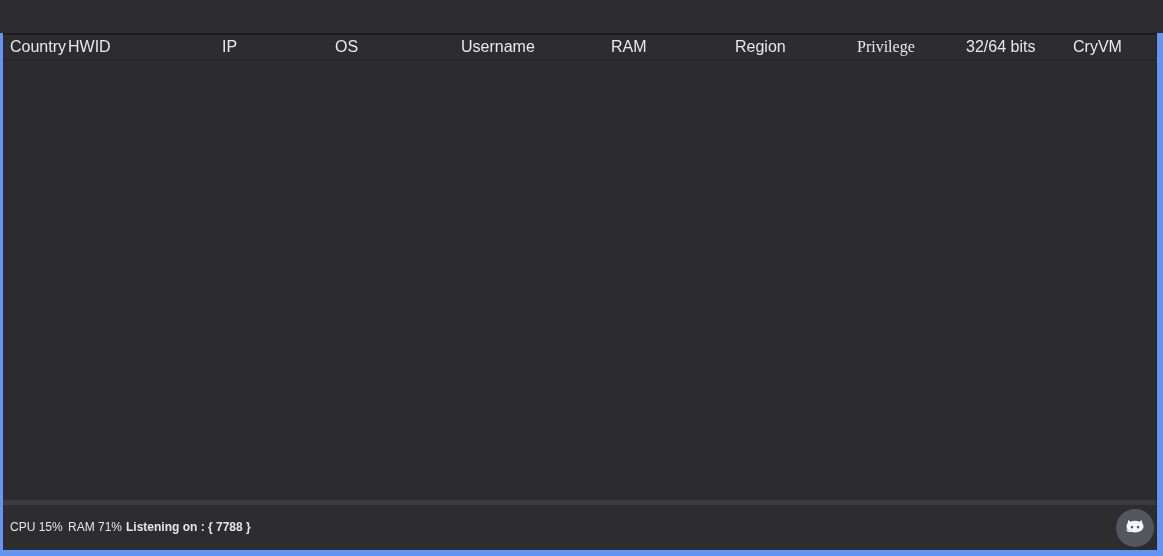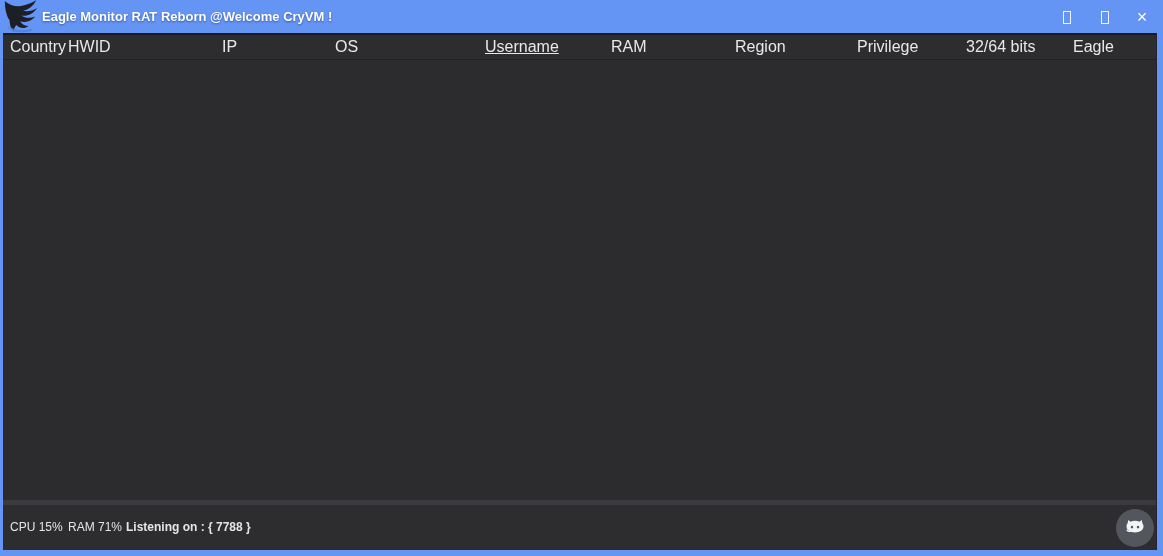--- a/index.html
+++ b/index.html
@@ -34,22 +34,22 @@
   .header-top-line{position:absolute;left:3px;right:6px;top:33px;height:2px;background:#1b1b1d;}
   .table-header{
     position:absolute;left:0;right:6px;top:35px;height:24px;
     background:#2d2d30;
   }
   .table-header span{
     position:absolute;top:0;height:24px;line-height:24px;
     color:#e8e8e8;font-size:16px;white-space:nowrap;
   }
   .header-bottom-line{position:absolute;left:3px;right:6px;top:59px;height:1px;background:#222225;}
-  .c0{left:10px;} .c1{left:68px;} .c2{left:222px;} .c3{left:335px;} .c4{left:485px;text-decoration:underline;}
-  .c5{left:611px;} .c6{left:735px;} .c7{left:857px;} .c8{left:944px;margin-left:22px;} .c9{left:1073px;}
+  .c0{left:10px;} .c1{left:68px;} .c2{left:222px;} .c3{left:335px;} .c4{left:461px;}
+  .c5{left:611px;} .c6{left:735px;} .c7{left:857px;font-family:Liberation Serif, serif;} .c8{left:944px;margin-left:22px;} .c9{left:1073px;}
   
   .table-body{
     position:absolute;left:3px;right:6px;top:60px;height:440px;
     background:#2c2c2f;
   }
   
   .status-divider{position:absolute;left:3px;right:6px;top:500px;height:5px;background:#3b3b3f;}
   .statusbar{
     position:absolute;left:3px;right:6px;top:505px;height:45px;
     background:#2d2d30;
@@ -63,51 +63,34 @@
     position:absolute;left:1113px;top:4px;width:38px;height:38px;border-radius:50%;
     background:#53565d;display:flex;align-items:center;justify-content:center;cursor:pointer;
   }
   .github svg{width:26px;height:26px;}
 </style>
 </head>
 <body>
 
 <div class="window">
 
-  <div class="titlebar">
-    <svg class="eagle" viewBox="0 0 40 34" aria-hidden="true">
-      <path d="M3 1 C8 5 14 7 20 6 C26 5 31 3 36 0 C33 6 28 10 22 11 C27 12 32 11 37 8 C33 14 27 17 20 16 C25 19 30 19 35 17 C31 22 25 24 19 22 C21 25 24 27 28 27 C24 30 19 30 15 26 C13 29 12 31 12 33 C9 29 8 25 8 21 C5 17 3 10 3 1 Z" fill="#1c1f25"></path>
-      <path d="M7 27 C14 32 23 33 31 30 L31 32 C22 35 12 34 6 30 Z" fill="#4a7fd8" opacity="0.75"></path>
-      <path d="M5 24 C7 28 10 31 14 32 L9 32 C6 30 5 27 5 24 Z" fill="#6a9bea" opacity="0.5"></path>
-    </svg>
-    <span class="title">Eagle Monitor RAT Reborn @Welcome CryVM !</span>
-    <span class="ctl ctl-min">
-        <span class="tofu"></span>
-      </span>
-    <span class="ctl ctl-max">
-        <span class="tofu"></span>
-      </span>
-    <span class="ctl ctl-close">
-        <span>×</span>
-      </span>
-  </div>
 
   <div class="header-top-line"></div>
 
   <div class="table-header">
     <span class="c0">Country</span>
     <span class="c1">HWID</span>
     <span class="c2">IP</span>
     <span class="c3">OS</span>
     <span class="c4">Username</span>
     <span class="c5">RAM</span>
     <span class="c6">Region</span>
     <span class="c7">Privilege</span>
     <span class="c8">32/64 bits</span>
-    <span class="c9">Eagle</span>
+    <span class="c9">CryVM</span>
   </div>
   <div class="header-bottom-line"></div>
 
   <div class="table-body"></div>
 
   <div class="status-divider"></div>
   <div class="statusbar">
     <span class="stat s-cpu">CPU 15%</span>
     <span class="stat s-ram">RAM 71%</span>
     <span class="stat s-listen">Listening on : { 7788 }</span>

